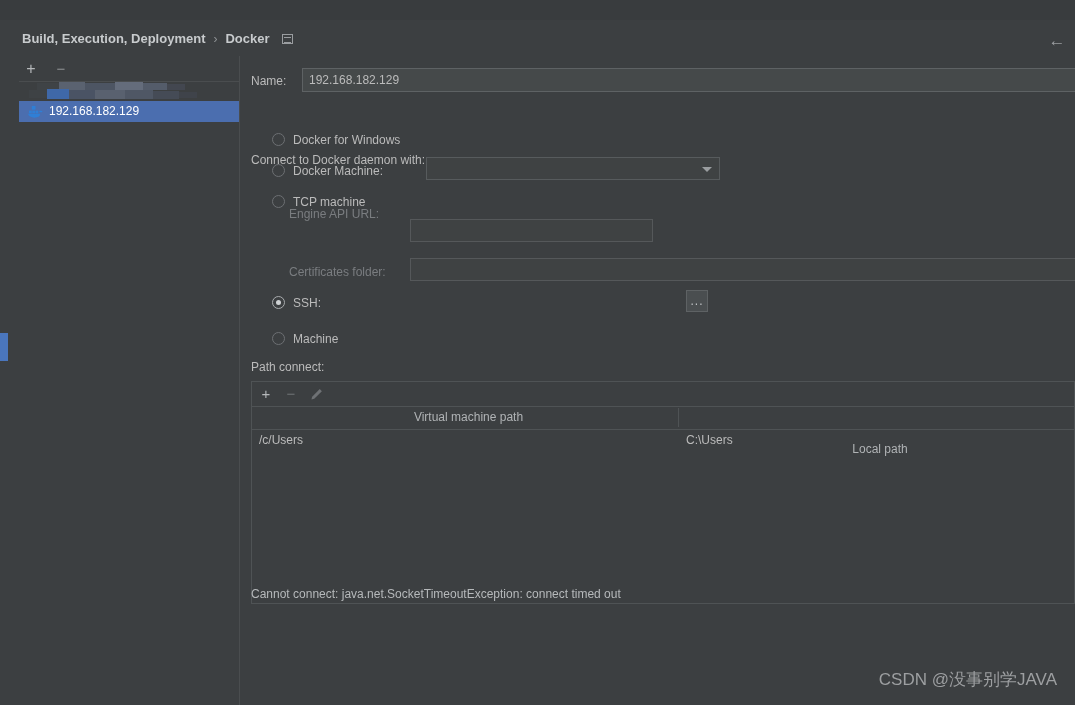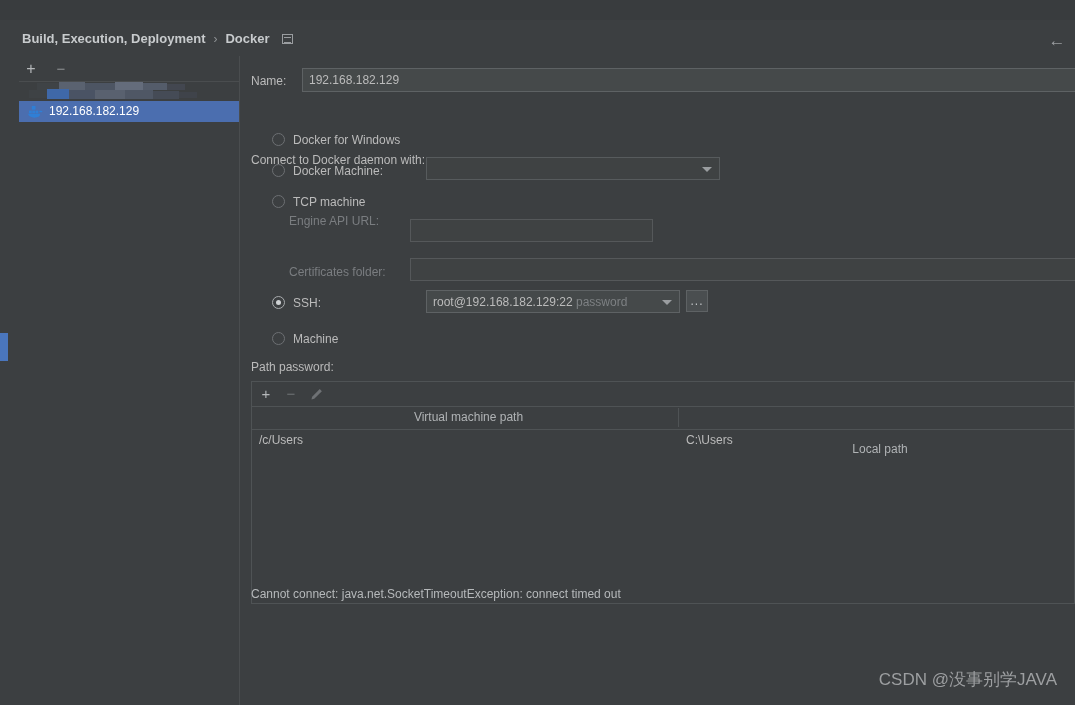--- a/index.html
+++ b/index.html
@@ -422,39 +422,34 @@
     <div class="radio" style="left:32px; top:108px;"></div>
     <div class="row-label" style="left:53px; top:108px;">Docker Machine:</div>
     <div class="combo flat" style="left:186px; top:101px; width:294px; height:23px;">
       <span></span>
       <span class="arrow"></span>
     </div>
 
     <div class="radio" style="left:32px; top:139px;"></div>
     <div class="row-label" style="left:53px; top:139px;">TCP machine</div>
 
-    <div class="row-label dim" style="left:49px; top:158px;">Engine API URL:</div>
+    <div class="row-label dim" style="left:49px; top:151px;">Engine API URL:</div>
     <div class="textfield disabled" style="left:170px; top:163px; width:243px; height:23px;"></div>
 
     <div class="row-label dim" style="left:49px; top:209px;">Certificates folder:</div>
     <div class="textfield disabled" style="left:170px; top:202px; width:667px; height:23px;"></div>
 
     <div class="radio checked" style="left:32px; top:240px;"></div>
     <div class="row-label" style="left:53px; top:240px;">SSH:</div>
-    <div class="combo" style="left:186px; top:234px; width:254px; height:23px;">
-      <span>root@192.168.182.129:22</span>
-      <span class="suffix">password</span>
-      <span class="arrow"></span>
-    </div>
     <div class="browse-btn" style="left:446px; top:234px; width:22px; height:22px;">...</div>
 
     <div class="radio" style="left:32px; top:276px;"></div>
     <div class="row-label" style="left:53px; top:276px;">Machine</div>
 
-    <div class="row-label" style="left:11px; top:304px;">Path password:</div>
+    <div class="row-label" style="left:11px; top:304px;">Path connect:</div>
 
     <div class="table-wrap">
       <div class="table-toolbar">
         <div class="ttb" style="left:5px;">+</div>
         <div class="ttb dim" style="left:30px;">−</div>
         <svg class="pencil" style="left:58px;" viewBox="0 0 14 14">
           <path d="M10.5 1.2 L12.8 3.5 L4.6 11.7 L1.6 12.4 L2.3 9.4 Z" fill="#6e7174"></path>
         </svg>
       </div>
 

